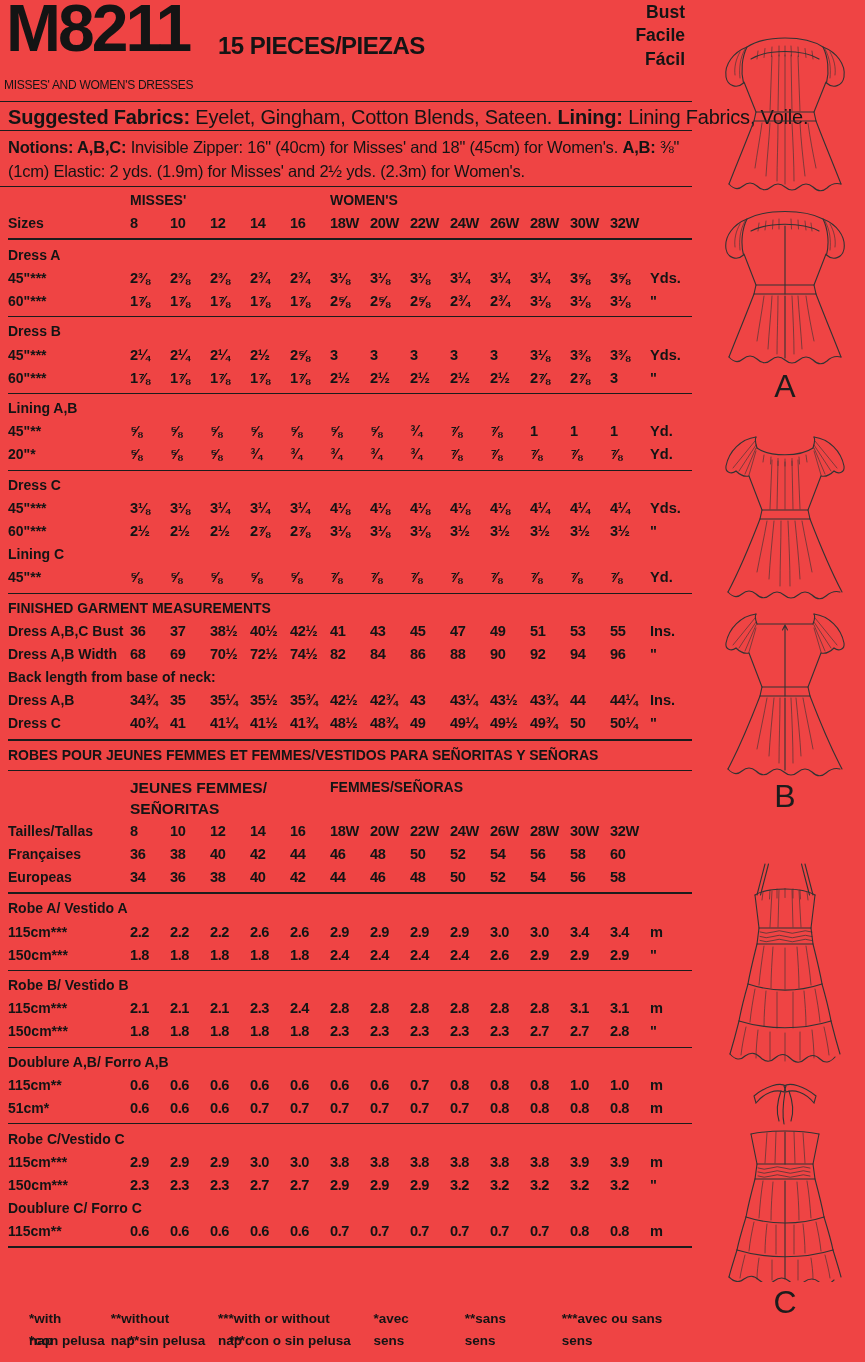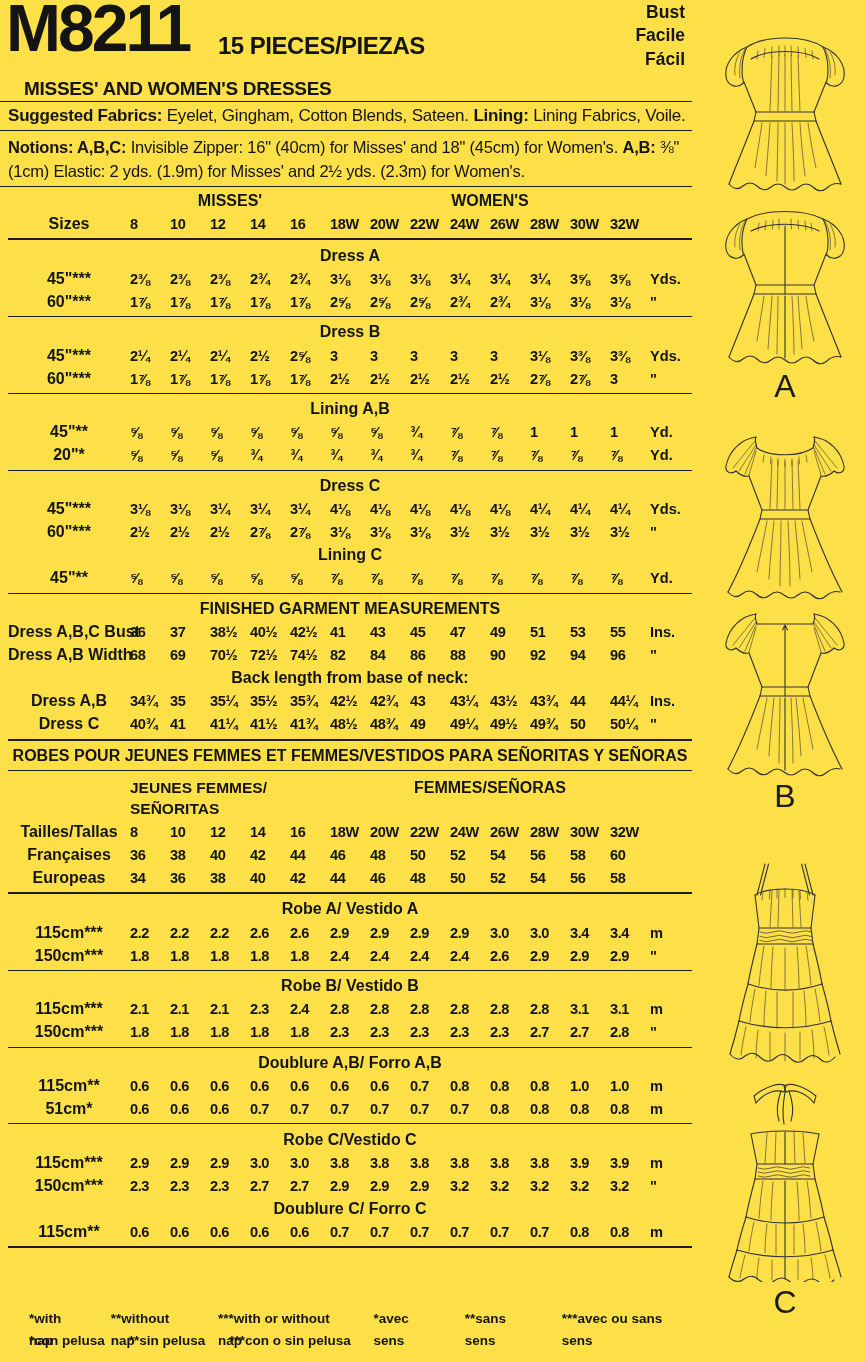--- a/index.html
+++ b/index.html
@@ -1,37 +1,37 @@
 <!DOCTYPE html>
 <html><head>
 <meta charset="utf-8">
 <style>
   html,body{margin:0;padding:0;background:#ffffff;}
-  .page{position:relative;width:865px;height:1362px;background:#fde047;color:#141414;
+  .page{position:relative;width:865px;height:1362px;background:#ef4444;color:#141414;
         font-family:"Liberation Sans", sans-serif;overflow:hidden;}
 
   
   .pattern-number{position:absolute;left:6px;top:-10px;font-size:66px;font-weight:bold;
         letter-spacing:-3px;}
   .pieces{position:absolute;left:218px;top:32px;font-size:24px;font-weight:bold;letter-spacing:-0.5px;}
   .difficulty{position:absolute;right:180px;top:1px;text-align:right;font-size:17.5px;
         font-weight:bold;line-height:1.33;}
-  .doc-title{position:absolute;left:24px;top:78px;font-size:19px;font-weight:bold;letter-spacing:-0.3px;}
+  .doc-title{position:absolute;left:4px;top:78px;font-size:12px;font-weight:normal;letter-spacing:-0.3px;}
   .hrule{position:absolute;left:0;width:692px;border-top:1.8px solid #1c1c1c;}
-  .fabrics-line{position:absolute;left:8px;top:106px;font-size:17px;letter-spacing:-0.2px;}
+  .fabrics-line{position:absolute;left:8px;top:106px;font-size:20px;letter-spacing:-0.2px;}
   .notions-line{position:absolute;left:8px;top:135px;width:684px;font-size:16.5px;
         line-height:24px;letter-spacing:-0.2px;}
   .blabel{font-weight:bold;}
 
   
   .yardage{position:absolute;left:8px;top:189px;width:684px;}
   .trow{display:grid;grid-template-columns:122px repeat(13,40px) 42px;height:23.1px;
         line-height:23.1px;align-items:baseline;}
   .trow.gh2{height:45px;}
-  .lbl{font-weight:bold;font-size:16px;white-space:nowrap;text-align:center;}
+  .lbl{font-weight:bold;font-size:14px;white-space:nowrap;}
   .val{font-size:14.6px;font-weight:bold;letter-spacing:-0.4px;white-space:nowrap;}
   .unit{font-size:14.6px;font-weight:bold;}
   .full{grid-column:1/16;}
   .gleft{grid-column:2/7;}
   .gright{grid-column:7/15;}
   .g2left{grid-column:2/7;line-height:21.5px;padding-top:2px;font-weight:bold;font-size:15.5px;}
   .gright2{grid-column:7/15;align-self:start;line-height:21.5px;padding-top:2px;}
   .rule{border-top:1.7px solid #1c1c1c;margin:3px 0 3.5px;}
   .rule.thick{border-top-width:2.8px;}
 

